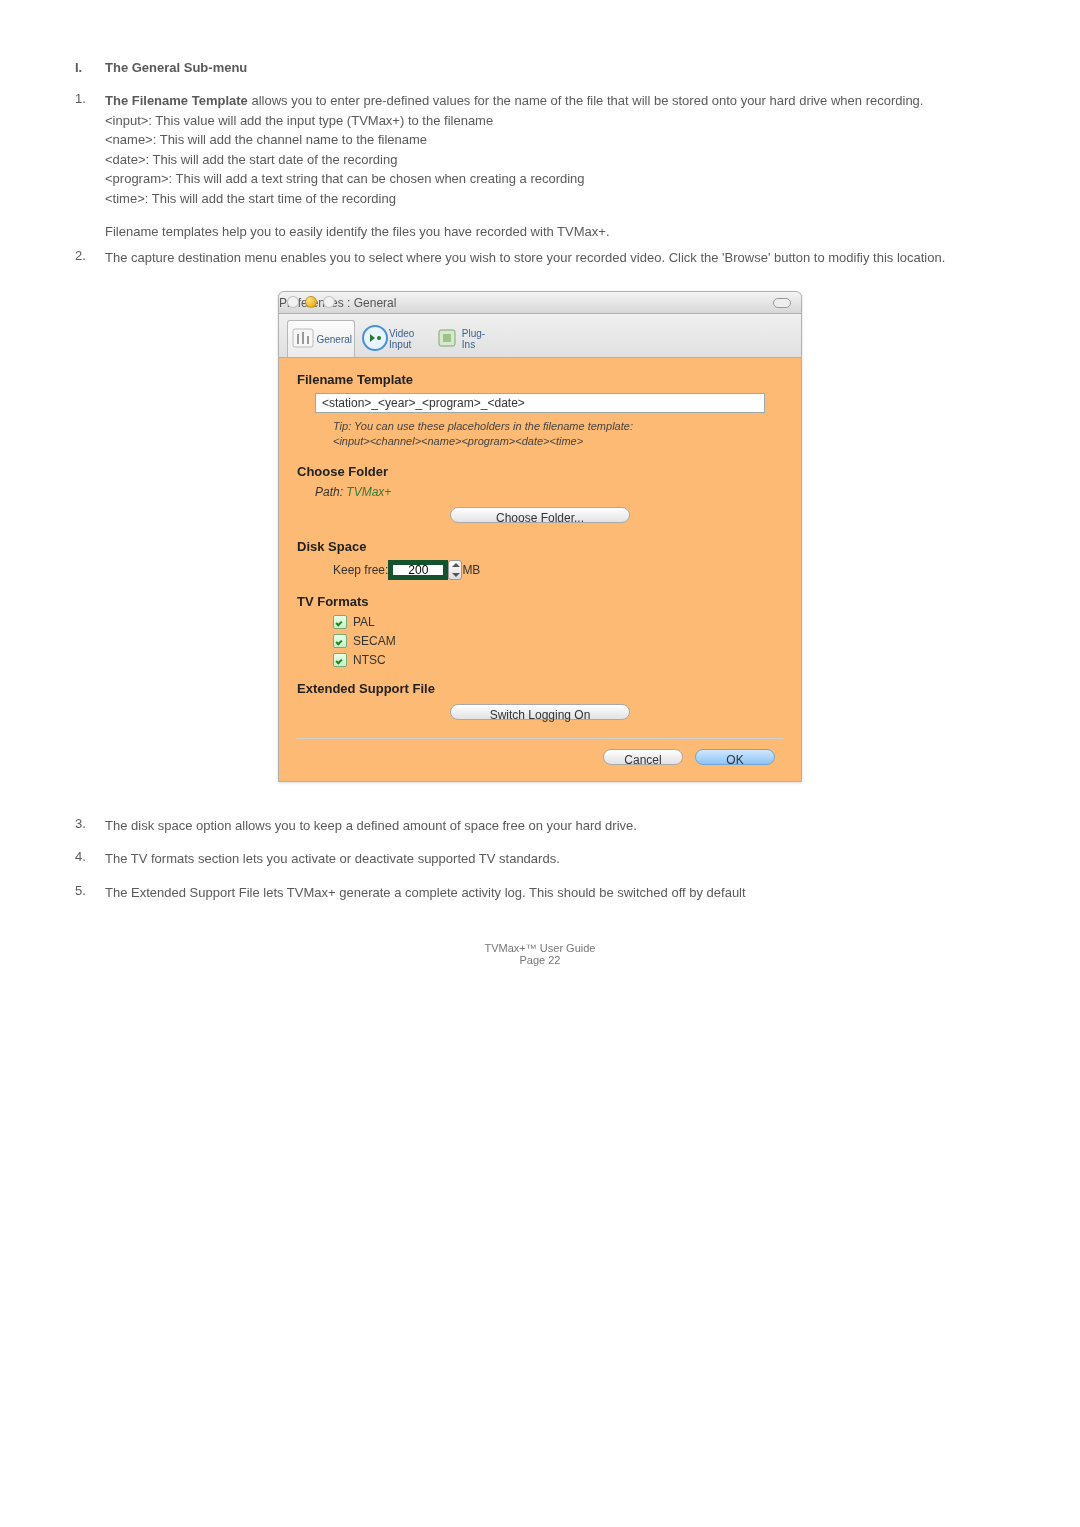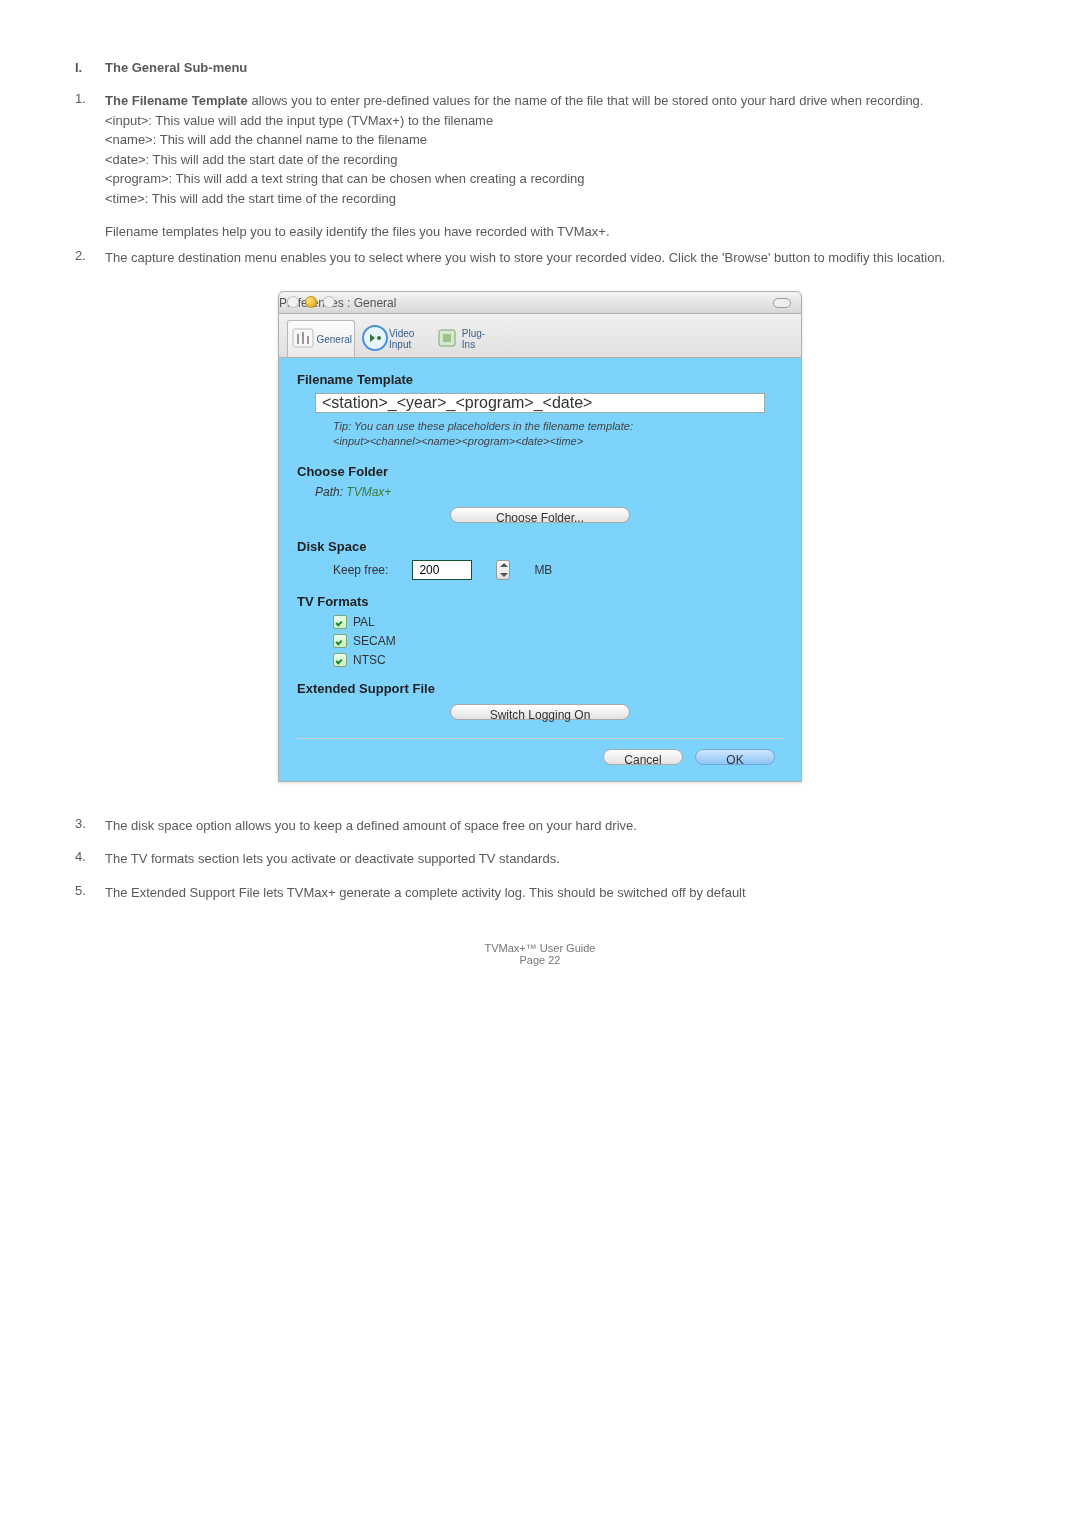--- a/index.html
+++ b/index.html
@@ -53,41 +53,41 @@
   .pill { position:absolute; right:10px; top:6px; width:18px; height:10px; border:1px solid #999; border-radius:5px; background:#eee;}
   .toolbar {
     display:flex; gap:4px; padding:6px 8px 0 8px;
     background: linear-gradient(#f0f0f0,#e0e0e0);
     border-bottom:1px solid #b0b0b0;
   }
   .tab { display:flex; flex-direction:row; align-items:center; width:68px; padding:2px 2px 4px 2px; cursor:default;}
   .tab.active { background: linear-gradient(#fcfcfc,#eaeaea); border:1px solid #b7b7b7; border-bottom:none; border-radius:3px 3px 0 0;}
   .tabicon { width:30px; height:30px; display:flex; align-items:center; justify-content:center;}
   .tab-label { font-size:10px; color:#3a5f8f; margin-top:2px;}
-  .content { background:#7dd3fc; padding:14px 18px 16px 18px; }
+  .content { background:#fdba74; padding:14px 18px 16px 18px; }
   .section-title { font-weight:bold; font-size:13px; color:#222; margin-bottom:6px; margin-top:14px;}
   .section-title.first{ margin-top:0;}
   .sub{ padding-left:18px; margin-bottom:4px;font-style:italic;}
   .textfield {
     display:block; width: calc(100% - 36px); margin-left:18px;
     height:20px; border:1px solid #9aa; background:#fff;
-    padding:2px 6px; font-size:16px; color:#333;
+    padding:2px 6px; font-size:12px; color:#333;
   }
   .tip { font-size:11px; color:#444; padding-left:36px; margin-top:6px; line-height:1.4;font-style:italic;}
   .aqua-btn {
     display:inline-block; min-width:180px; text-align:center;
     height:16px; line-height:20px; padding:0 18px;
     border:1px solid #a9a9a9; border-radius:11px;
     background: linear-gradient(#ffffff,#e2e2e2);
     font-size:12px; color:#333;
   }
   .aqua-btn.small{ min-width:80px; padding:0 14px;}
   .row-center{ text-align:center; margin-top:8px; margin-bottom:4px;}
-  .row-inline{ display:flex; align-items:center; gap:24px; padding-left:36px;}
-  .numfield{ width:60px; height:20px; border:1px solid #14532d; background:#fff; text-align:left; padding:2px 6px; font-size:12px;}
+  .row-inline{ display:flex; align-items:center; gap:0; padding-left:36px;}
+  .numfield{ width:60px; height:20px; border:5px solid #14532d; background:#fff; text-align:center; padding:2px 6px; font-size:12px;}
   .stepper{ width:14px; height:20px; border:1px solid #999; border-radius:3px; background:linear-gradient(#fff,#ddd); position:relative;}
   .stepper::before,.stepper::after{content:""; position:absolute; left:3px; width:0;height:0; border-left:4px solid transparent; border-right:4px solid transparent;}
   .stepper::before{ top:2px; border-bottom:4px solid #555;}
   .stepper::after{ bottom:2px; border-top:4px solid #555;}
   .chk-row{ display:flex; align-items:center; gap:6px; padding-left:36px; margin:5px 0;}
   .chkbox{ width:14px; height:14px; border:1px solid #7a7; background:linear-gradient(#e8ffe8,#c8f0c8); border-radius:2px; position:relative;}
   .chkbox::after{ content:""; position:absolute; left:2px; top:5px; width:4px; height:2px; border-left:2px solid #1a8a1a; border-bottom:2px solid #1a8a1a; transform:rotate(-45deg);}
   hr.win{ border:none; border-top:1px solid #d0d0d0; margin:16px 0 10px 0;}
   .btnrow{ display:flex; justify-content:flex-end; gap:12px; padding:0 8px;}
   .aqua-btn.ok{ background:linear-gradient(#cfe8ff,#8fc4f5); border-color:#6ea8d8;}

